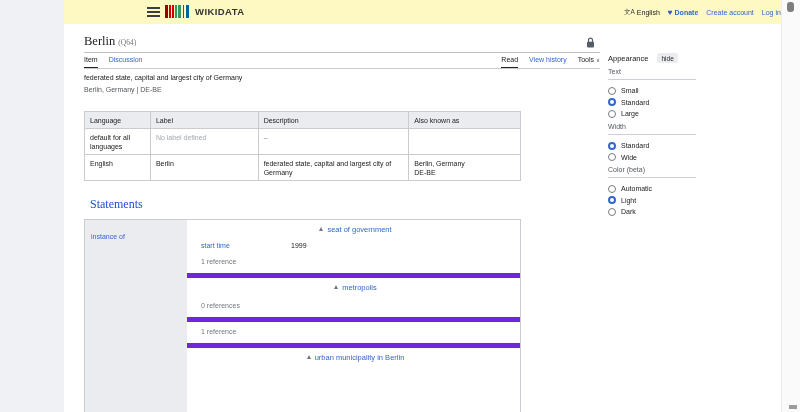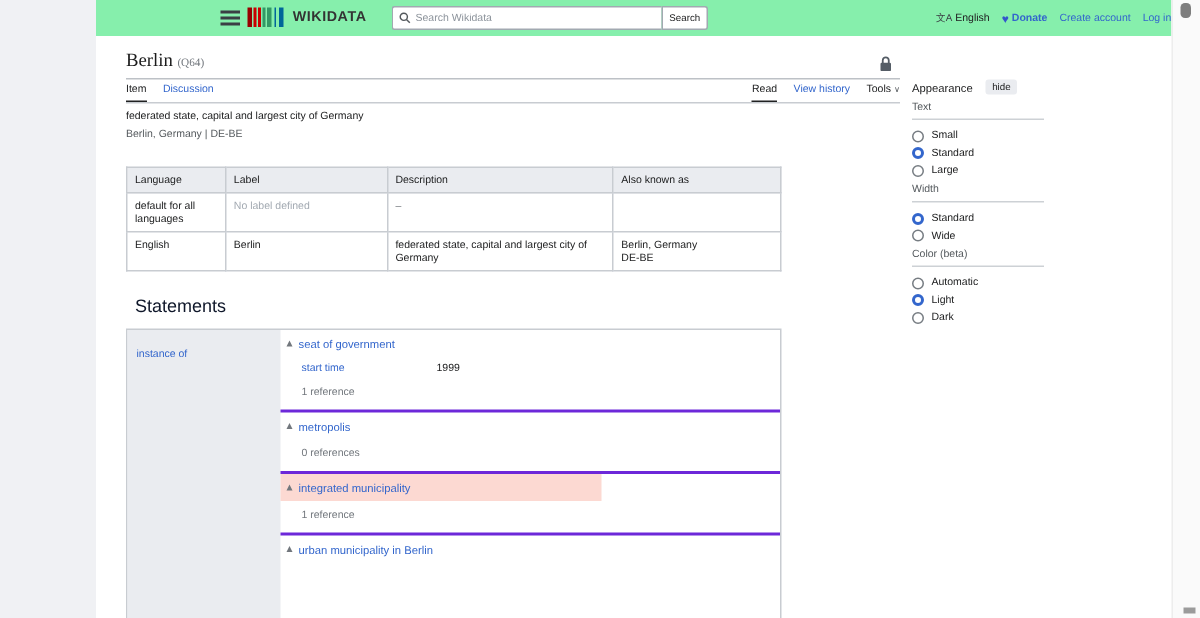--- a/index.html
+++ b/index.html
@@ -8,21 +8,21 @@
   a { text-decoration:none; }
 
   .gutter { position:absolute; left:0; top:0; width:64px; height:412px; background:#f0f1f4; }
 
   
   .scroll-track { position:absolute; right:0; top:0; width:19px; height:412px; background:#fafafa; border-left:1px solid #ededed; }
   .scroll-thumb { position:absolute; right:6px; top:2px; width:7px; height:10px; background:#7e7e7e; border-radius:3px; }
   .scroll-corner { position:absolute; right:3px; bottom:3px; width:8px; height:4px; background:#9b9b9b; }
 
   
-  .topbar { position:absolute; left:64px; right:19px; top:0; height:24px; background:#86efac;padding-left:44px; }
+  .topbar { position:absolute; left:64px; right:19px; top:0; height:24px; background:#fef9c3;padding-left:44px; }
   .hamburger { position:absolute; left:83px; top:7px; width:13px; height:11px; cursor:pointer; }
   .hamburger i { display:block; width:13px; height:1.6px; background:#3a3f44; margin-bottom:2.6px; }
   .logo { position:absolute; left:101px; top:5px; display:flex; align-items:center; }
   .bars { display:flex; align-items:flex-end; height:13px; margin-right:5px; }
   .bars b { display:inline-block; height:13px; margin-right:1.4px; }
   .logo-text { font-size:9.5px; font-weight:bold; letter-spacing:.4px; color:#333; }
 
   .searchwrap { position:absolute; left:197px; top:4px; width:211px; height:16px; display:flex; }
   .searchbox { flex:1; display:flex; align-items:center; border:1px solid #a2a9b1; border-right:none; border-radius:2px 0 0 2px; background:#fff; padding-left:4px; }
   .searchbox svg { flex:0 0 auto; margin-right:3px; }
@@ -58,28 +58,28 @@
 
   
   .terms { position:absolute; left:84px; top:111px; width:437px; border-collapse:collapse; font-size:7px; }
   .terms th, .terms td { border:1px solid #c8ccd1; padding:3.5px 5px; text-align:left; vertical-align:top; font-weight:normal; line-height:9px; }
   .terms th { background:#eaecf0; color:#202122; }
   .terms .muted { color:#a2a9b1; }
   .terms .dash { color:#72777d; }
   .terms .pre { white-space:pre-line; }
 
   
-  .stmt-heading { position:absolute; left:90px; top:197px; font-family:Liberation Sans, sans-serif; font-size:12px; color:#0f172a; }
+  .stmt-heading { position:absolute; left:90px; top:197px; font-family:Liberation Serif, serif; font-size:12px; color:#1d4ed8; }
   .stmt-group { position:absolute; left:84px; top:219px; width:437px; display:flex; border:1px solid #c8ccd1; background:#fff; }
   .prop-col { width:102px; background:#eaecf0; padding:5px 6px; }
   .prop-col a { font-size:7px; color:#36c; }
   .claims-col { flex:1; min-height:200px; }
   .claim { padding:0 0 7px; }
-  .claim + .claim { border-top:2px solid #6d28d9; }
-  .main-row { display:flex; align-items:center; height:18px; padding-left:4px; }
+  .claim + .claim { border-top:5px solid #6d28d9; }
+  .main-row { display:flex; align-items:center; height:18px; padding-left:4px;justify-content:center; }
   .claim.hl .main-row { background:#fcd9d2; width:214px; }
   .rank-icon { width:0; height:0; border-left:2.5px solid transparent; border-right:2.5px solid transparent; border-bottom:4px solid #72777d; margin-right:4px; cursor:pointer; }
   .val { font-size:7.5px; color:#36c; }
   .qual-row { display:flex; align-items:center; height:14px; padding-left:14px; font-size:7px; }
   .qual-prop { width:90px; color:#36c; }
   .qual-val { color:#202122; }
   .refs { padding-left:14px; margin-top:5px; font-size:7px; line-height:9px; height:9px; color:#72777d; cursor:pointer; }
 
   
   .appearance-head { position:absolute; left:608px; top:53px; display:flex; align-items:center; gap:9px; }
@@ -113,30 +113,20 @@
         <b style="width:1.6px;background:#c00"></b>
         <b style="width:1.6px;background:#c00"></b>
         <b style="width:1.6px;background:#396"></b>
         <b style="width:3px;background:#396"></b>
         <b style="width:1.6px;background:#069"></b>
         <b style="width:3px;background:#069"></b>
     </span>
     <span class="logo-text">WIKIDATA</span>
   </div>
 
-  <div class="searchwrap">
-    <div class="searchbox">
-      <svg width="8" height="8" viewBox="0 0 10 10">
-        <circle cx="4" cy="4" r="3" fill="none" stroke="#54595d" stroke-width="1.2"></circle>
-        <line x1="6.2" y1="6.2" x2="9" y2="9" stroke="#54595d" stroke-width="1.2"></line>
-      </svg>
-      <input type="text" placeholder="Search Wikidata" style="">
-    </div>
-    <button class="searchbtn">Search</button>
-  </div>
 
   <div class="toplinks">
     <span class="lang">
       <span class="langicon">文A</span>
       <span>English</span>
     </span>
     <span class="donate">
       <span class="heart">♥</span>
       <span>Donate</span>
     </span>
@@ -226,24 +216,20 @@
       </div>
       <div class="claim">
         <div class="main-row">
           <span class="rank-icon"></span>
           <a class="val">metropolis</a>
         </div>
 
         <div class="refs">0 references</div>
       </div>
       <div class="claim hl">
-        <div class="main-row">
-          <span class="rank-icon"></span>
-          <a class="val">integrated municipality</a>
-        </div>
 
         <div class="refs">1 reference</div>
       </div>
       <div class="claim">
         <div class="main-row">
           <span class="rank-icon"></span>
           <a class="val">urban municipality in Berlin</a>
         </div>
 
       </div>

